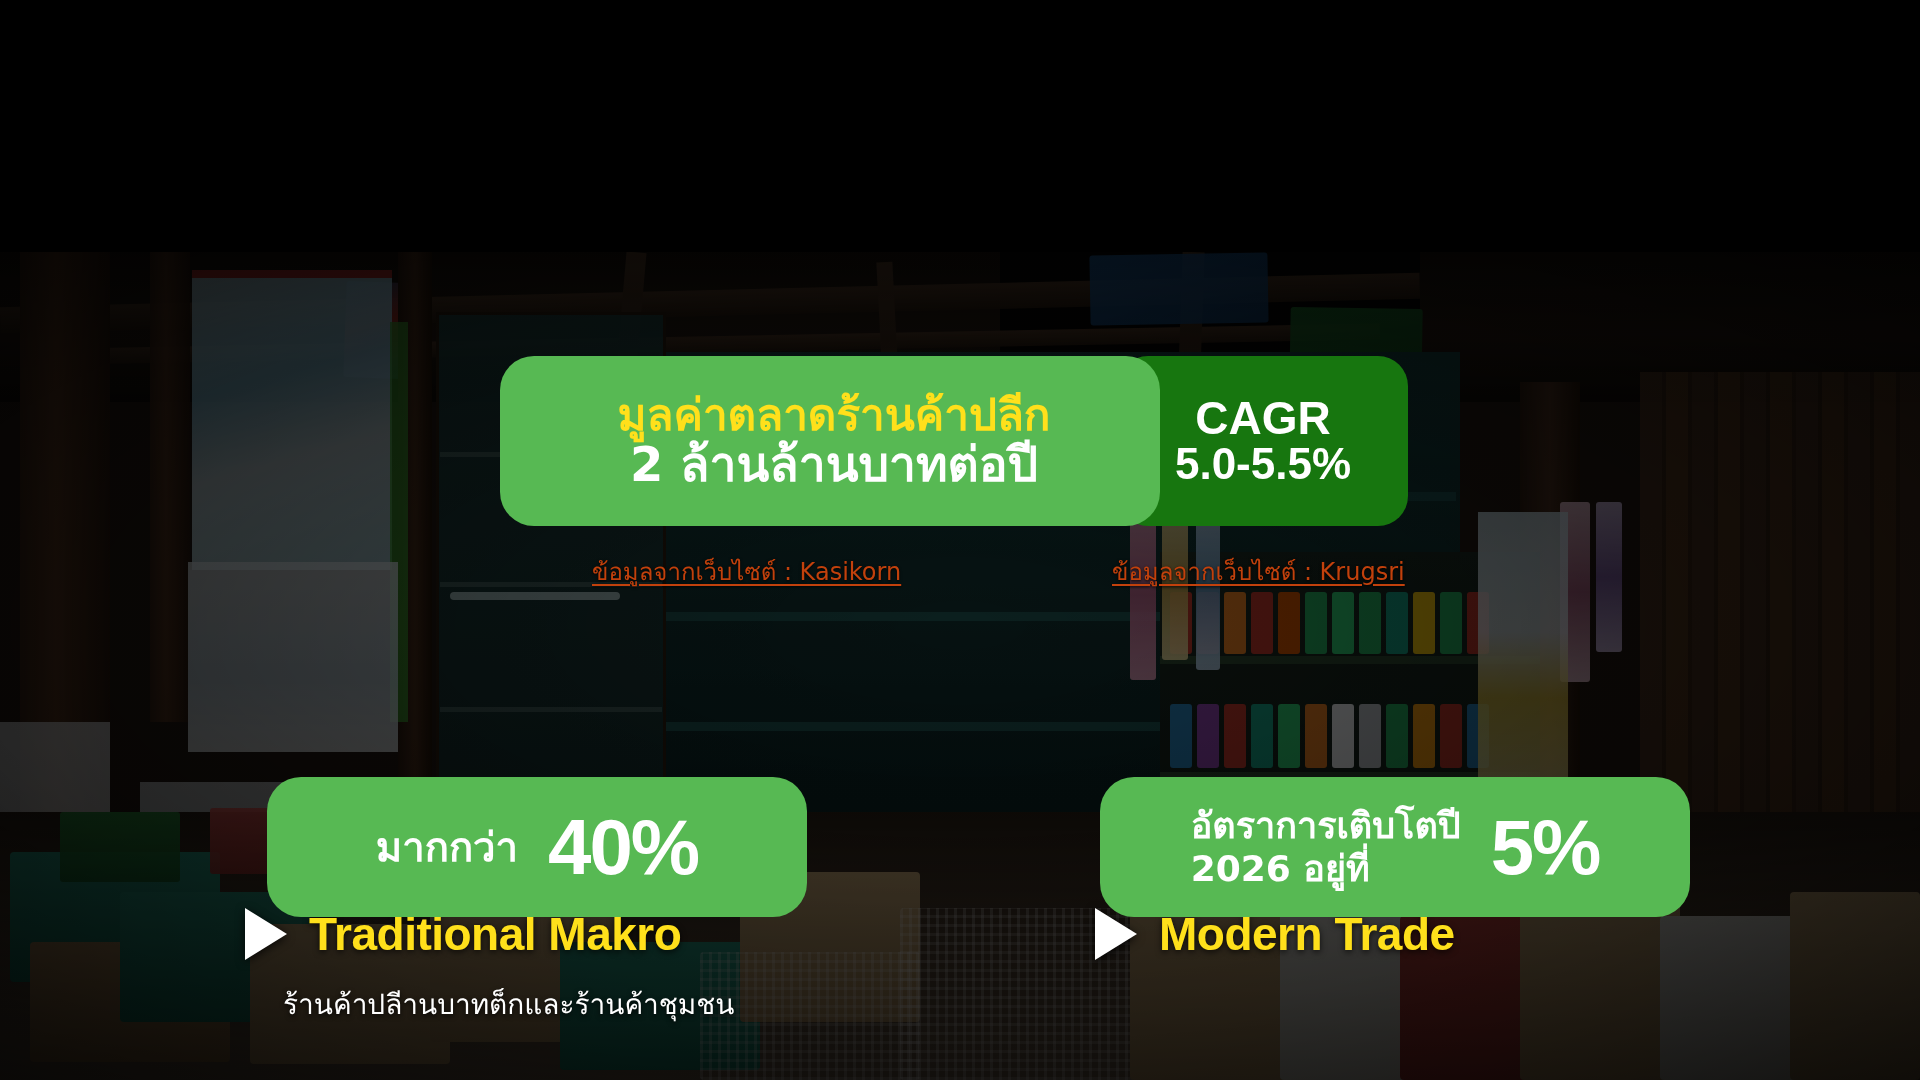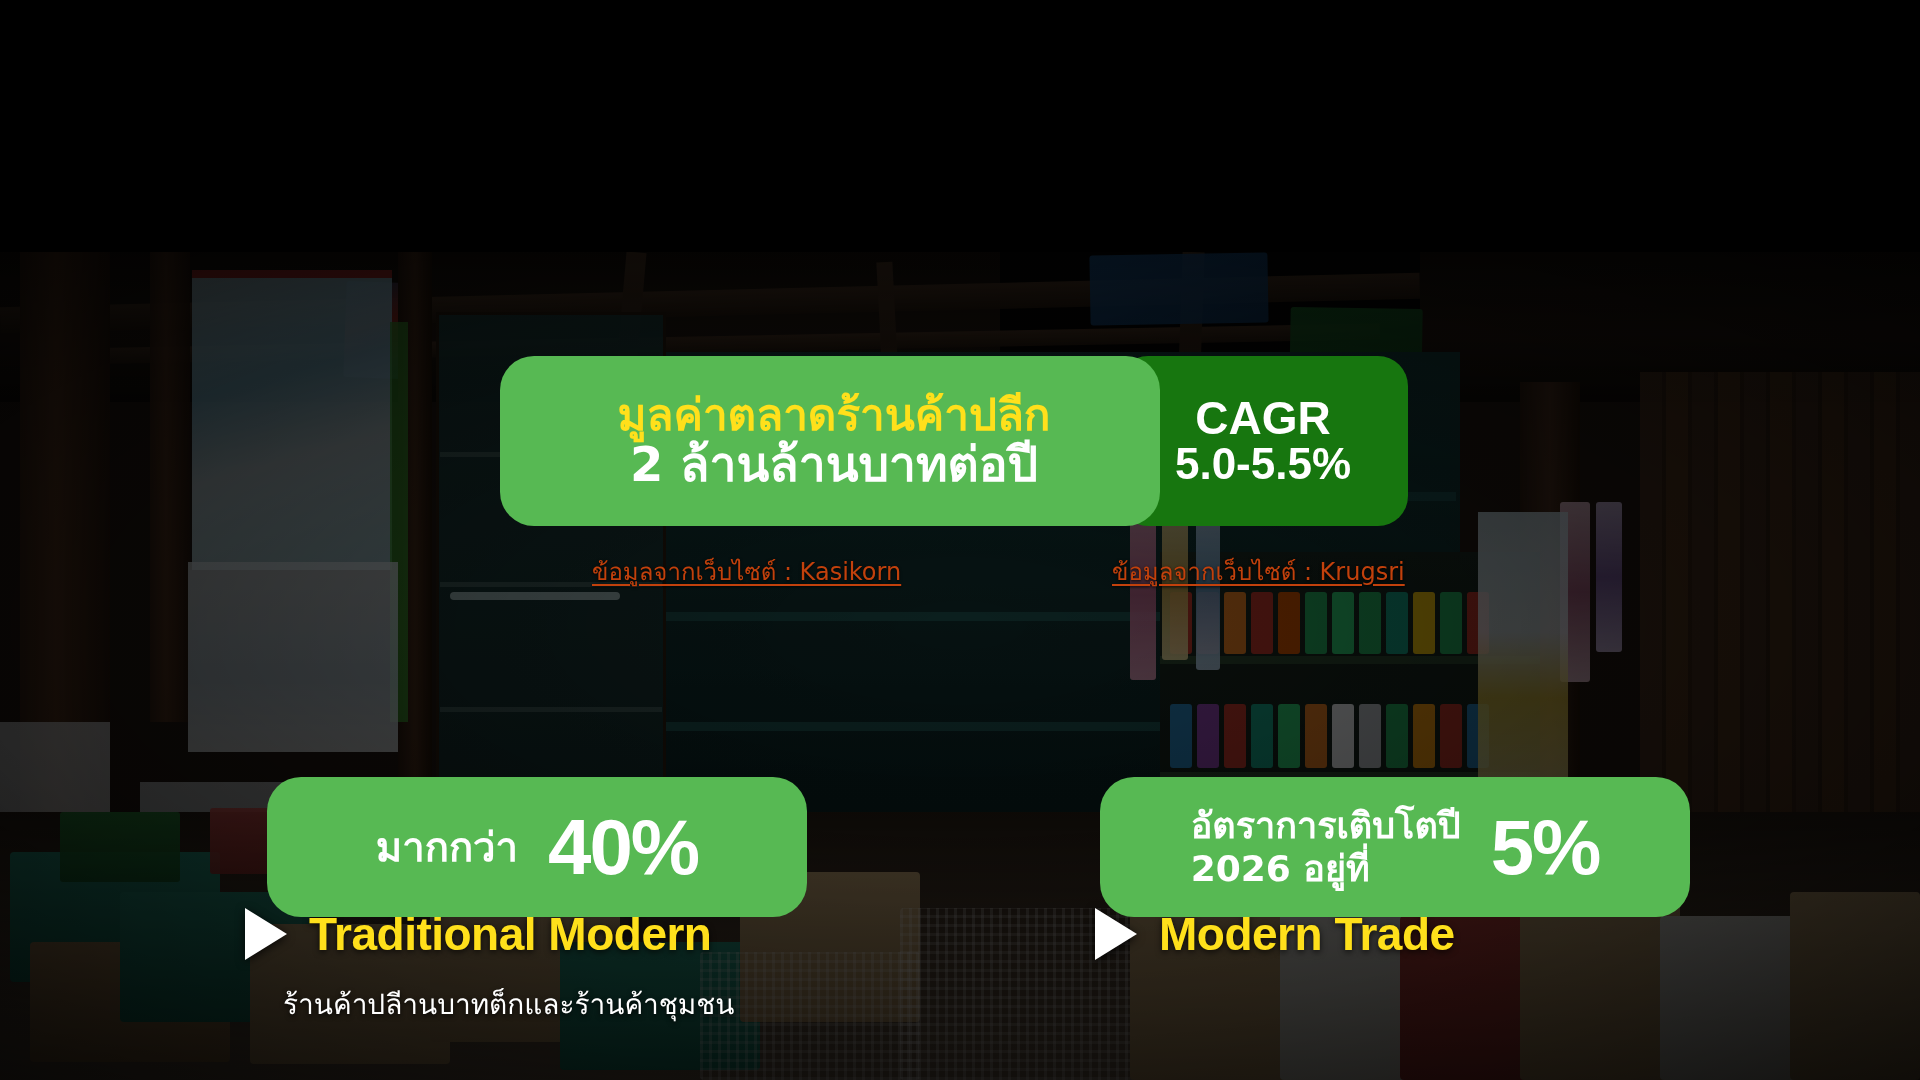--- a/index.html
+++ b/index.html
@@ -338,21 +338,21 @@
     <div class="banner-main">
       <div class="bm-line1">มูลค่าตลาดร้านค้าปลีก</div>
       <div class="bm-line2">2 ล้านล้านบาทต่อปี</div>
     </div>
 
     <div class="src src-kasikorn">ข้อมูลจากเว็บไซต์ : Kasikorn</div>
     <div class="src src-krugsri">ข้อมูลจากเว็บไซต์ : Krugsri</div>
 
     <div class="trade-head th-left">
       <span class="play-icon"></span>
-      <span class="trade-title">Traditional Modern</span>
+      <span class="trade-title">Traditional Makro</span>
     </div>
     <div class="trade-sub">ร้านค้าปลีานบาทต็กและร้านค้าชุมชน</div>
 
     <div class="stat-card card-left">
       <span class="stat-label">มากกว่า</span>
       <span class="stat-big">40%</span>
     </div>
 
     <div class="trade-head th-right">
       <span class="play-icon"></span>

